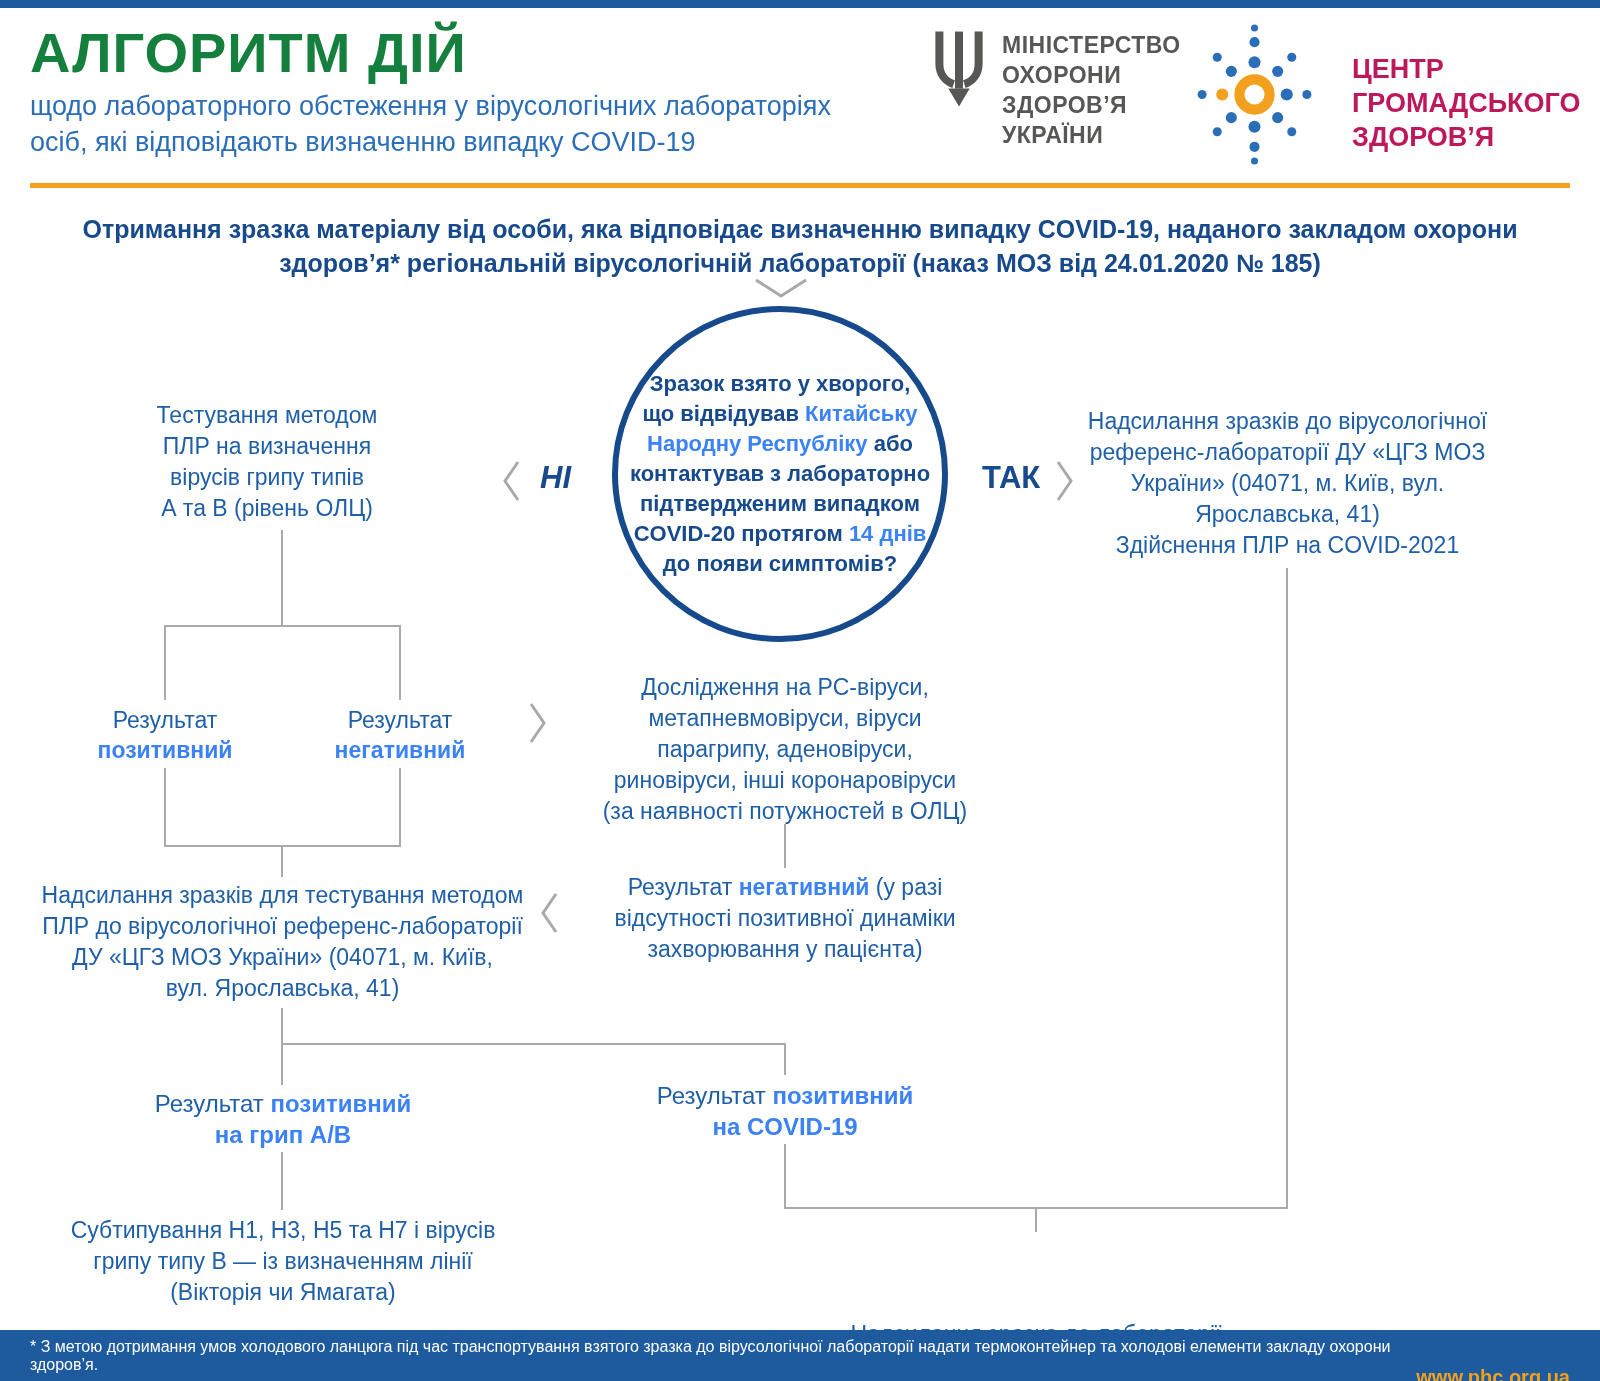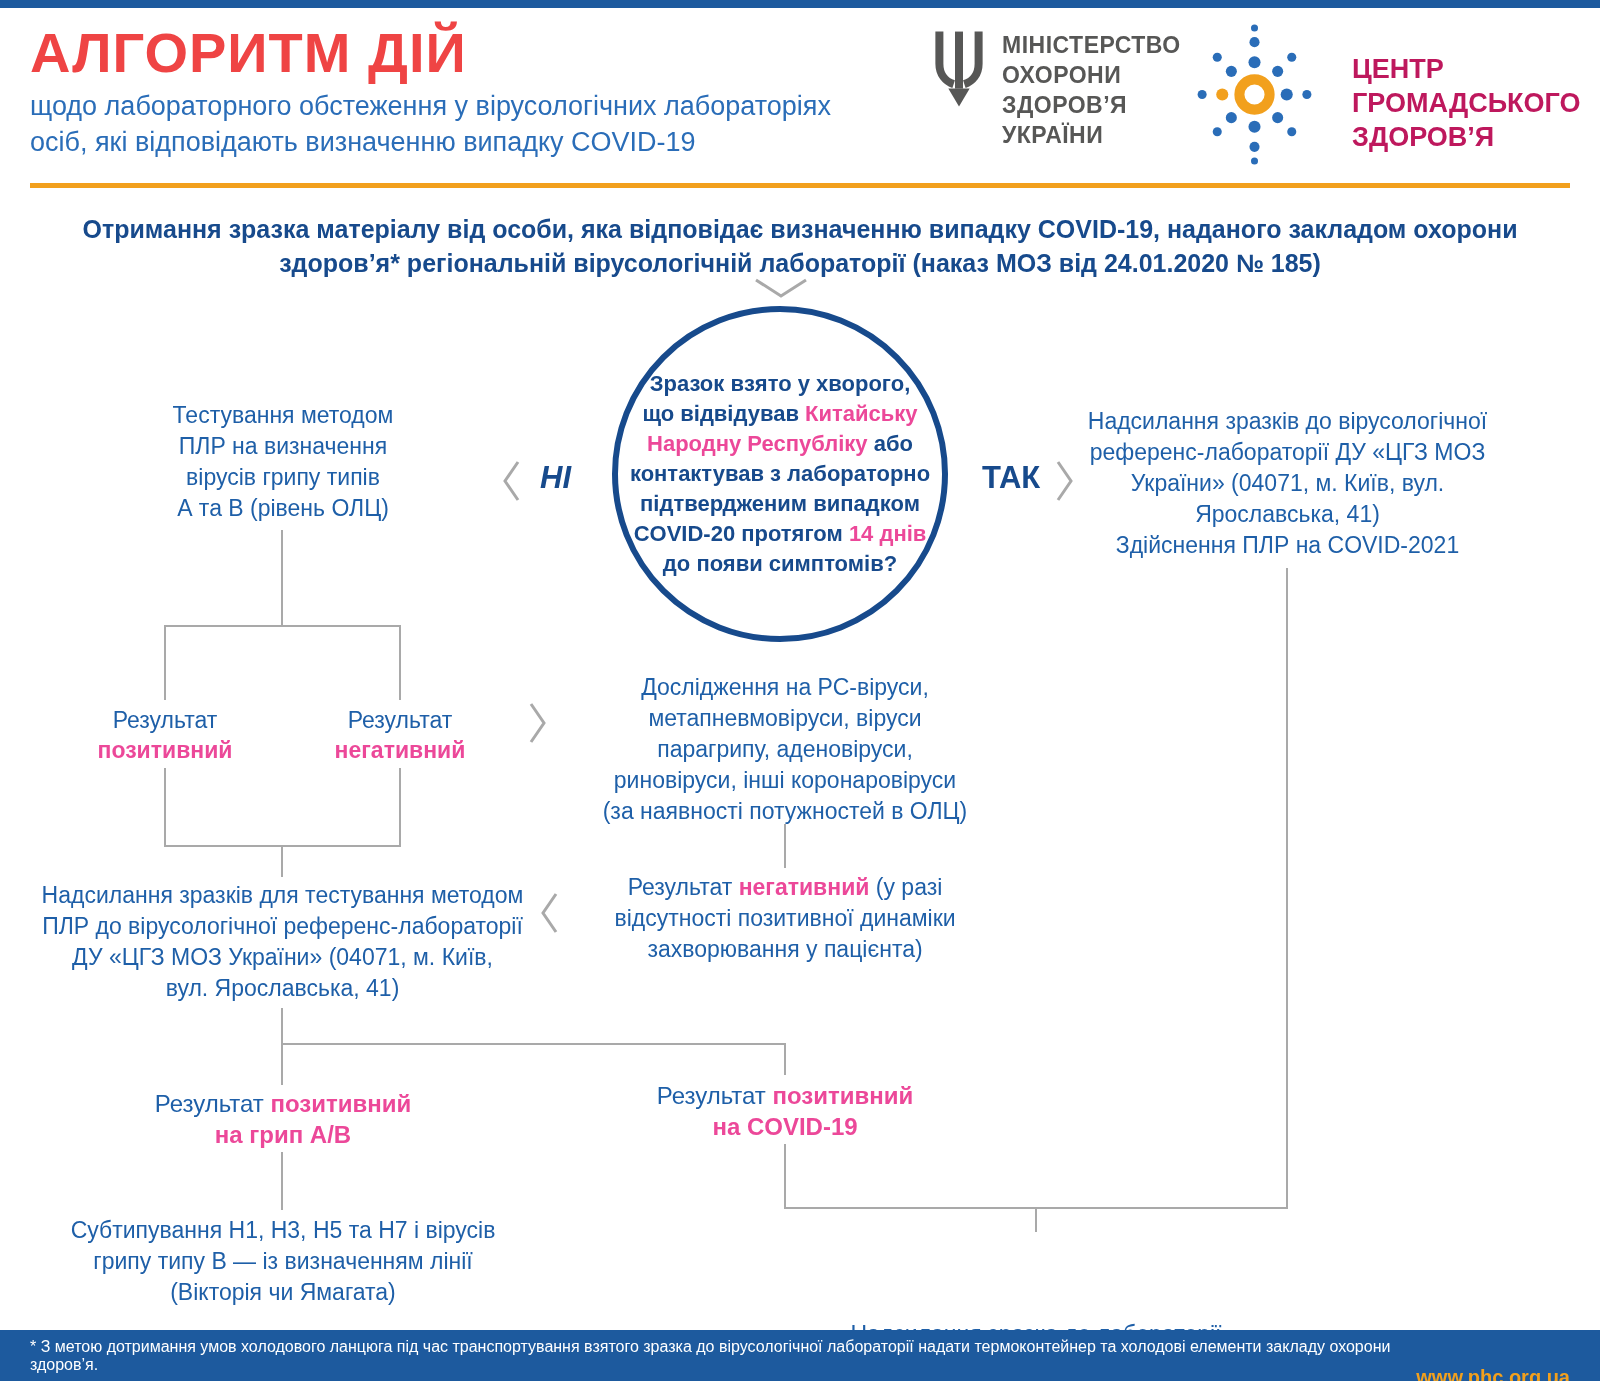--- a/index.html
+++ b/index.html
@@ -2,36 +2,36 @@
 <html><head>
 <meta charset="utf-8">
 <style>
   html,body{margin:0;padding:0;background:#ffffff;}
   #canvas{
     position:relative;width:1600px;height:1381px;overflow:hidden;background:#ffffff;
     font-family:"Liberation Sans","DejaVu Sans",sans-serif;
   }
   .abs{position:absolute;}
   .bar{position:absolute;left:0;width:1600px;background:#1d5a9e;}
-  .title{position:absolute;left:30px;top:20px;font-size:56px;font-weight:bold;color:#ef4444;letter-spacing:1px;}
+  .title{position:absolute;left:30px;top:20px;font-size:56px;font-weight:bold;color:#15803d;letter-spacing:1px;}
   .subtitle{position:absolute;left:30px;top:88px;font-size:27px;color:#2a6db8;line-height:36px;white-space:pre-line;}
   .ministry{position:absolute;left:1002px;top:30px;font-size:23px;font-weight:bold;color:#575756;line-height:30px;letter-spacing:0.5px;white-space:pre-line;}
   .phcname{position:absolute;left:1352px;top:52px;font-size:27px;font-weight:bold;color:#be185d;line-height:34px;white-space:pre-line;}
   .divider{position:absolute;left:30px;top:183px;width:1540px;height:5px;background:#f2a01d;}
   .intake{position:absolute;left:60px;top:212px;width:1480px;text-align:center;font-size:25px;font-weight:bold;color:#174a8c;line-height:34px;white-space:pre-line;}
   .circle{
     position:absolute;left:612px;top:306px;width:336px;height:336px;border:6px solid #174a8c;border-radius:50%;
     display:flex;align-items:center;justify-content:center;box-sizing:border-box;
   }
   .circle-text{width:302px;text-align:center;font-size:22px;font-weight:bold;color:#174a8c;line-height:30px;white-space:pre-line;}
   .decision-label{position:absolute;font-size:31px;font-weight:bold;color:#174a8c;}
   .node{position:absolute;text-align:center;font-size:23px;color:#1e5fa8;line-height:31px;white-space:pre-line;}
   .rlabel{position:absolute;text-align:center;font-size:23px;color:#1e5fa8;line-height:30px;}
   .rlabel-big{position:absolute;text-align:center;font-size:24px;color:#1e5fa8;line-height:31px;}
-  .o{color:#ec4899;font-weight:bold;}
+  .o{color:#3b82f6;font-weight:bold;}
   .line{position:absolute;background:#a9a9a9;}
   .chev{position:absolute;}
   .footer-bar{position:absolute;left:0;top:1330px;width:1600px;height:51px;background:#1d5a9e;display:flex;align-items:center;box-sizing:border-box;padding:0 30px;justify-content:space-between;}
   .footer-note{font-size:16px;color:#ffffff;}
   .footer-link{font-size:20px;font-weight:bold;color:#f2a01d;text-decoration:none;margin-top:43px;}
 </style>
 </head>
 <body>
 
 <div id="canvas">
@@ -114,21 +114,21 @@
       </svg>
   </span>
   <div class="decision-label" style="left:540px;top:460px;font-style:italic;">НІ</div>
   <div class="decision-label" style="left:982px;top:460px;">ТАК</div>
   <span class="chev" style="left:1054px;top:458px;">
     <svg width="22" height="46" viewBox="0 0 22 46">
         <polyline points="4,4 17,23 4,42" fill="none" stroke="#a9a9a9" stroke-width="3"></polyline>
       </svg>
   </span>
 
-  <div class="node" style="left:148px;top:400px;width:270px;">Тестування методом
+  <div class="node" style="left:132px;top:400px;width:270px;">Тестування методом
 ПЛР на визначення
 вірусів грипу типів
 А та В (рівень ОЛЦ)</div>
 
   <div class="node" style="left:1075px;top:406px;width:425px;">Надсилання зразків до вірусологічної
 референс-лабораторії ДУ «ЦГЗ МОЗ
 України» (04071, м. Київ, вул.
 Ярославська, 41)
 Здійснення ПЛР на COVID-2021</div>
 

